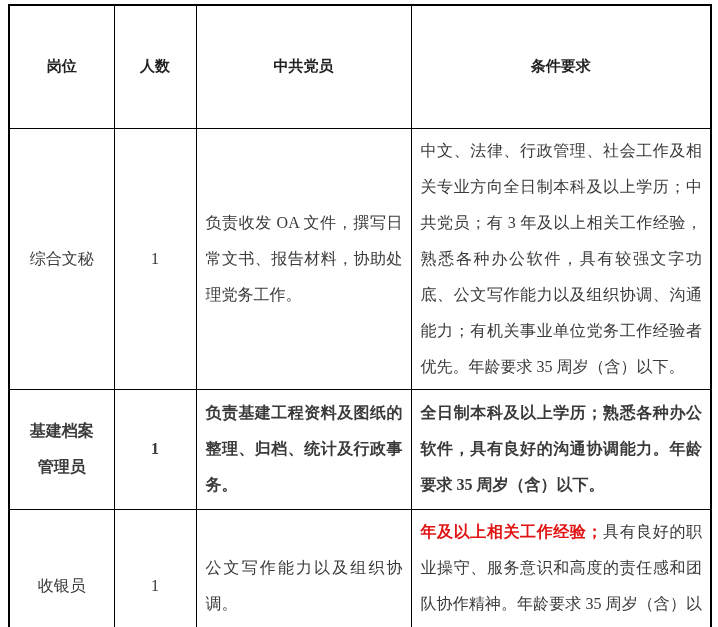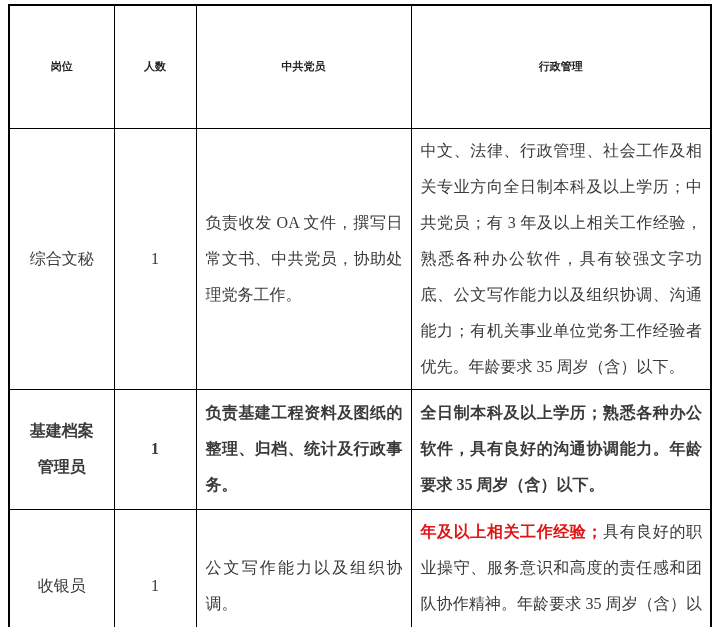--- a/index.html
+++ b/index.html
@@ -27,21 +27,21 @@
   }
   .job-table th,
   .job-table td {
     border: 1.5px solid #000000;
     vertical-align: middle;
     overflow: hidden;
   }
   .job-table thead tr { height: 123px; }
   .job-table th {
     font-weight: bold;
-    font-size: 11px;
+    font-size: 15px;
     color: #1f1f1f;
     text-align: center;
     padding: 0 4px;
   }
   .job-table td {
     font-size: 16px;
     line-height: 36px;
   }
   td.center-cell {
     text-align: center;
@@ -67,29 +67,29 @@
       <col style="width:105px">
       <col style="width:82px">
       <col style="width:215px">
       <col style="width:300px">
     </colgroup>
     <thead>
       <tr>
         <th>岗位</th>
         <th>人数</th>
         <th>中共党员</th>
-        <th>行政管理</th>
+        <th>条件要求</th>
       </tr>
     </thead>
     <tbody>
 
     <tr style="height: 256px;">
           <td class="center-cell">综合文秘</td>
           <td class="center-cell">1</td>
-          <td class="text-cell">负责收发 OA 文件，撰写日常文书、中共党员，协助处理党务工作。</td>
+          <td class="text-cell">负责收发 OA 文件，撰写日常文书、报告材料，协助处理党务工作。</td>
           <td class="text-cell"><span>中文、法律、行政管理、社会工作及相关专业方向全日制本科及以上学历；中共党员；有 3 年及以上相关工作经验，熟悉各种办公软件，具有较强文字功底、公文写作能力以及组织协调、沟通能力；有机关事业单位党务工作经验者优先。年龄要求 35 周岁（含）以下。</span></td>
         </tr>
         <tr style="height: 120px; font-weight: bold;">
           <td class="center-cell">基建档案<br>管理员</td>
           <td class="center-cell">1</td>
           <td class="text-cell">负责基建工程资料及图纸的整理、归档、统计及行政事务。</td>
           <td class="text-cell"><span>全日制本科及以上学历；熟悉各种办公软件，具有良好的沟通协调能力。年龄要求 35 周岁（含）以下。</span></td>
         </tr>
         <tr style="height: 117px;">
           <td class="center-cell">收银员</td>

